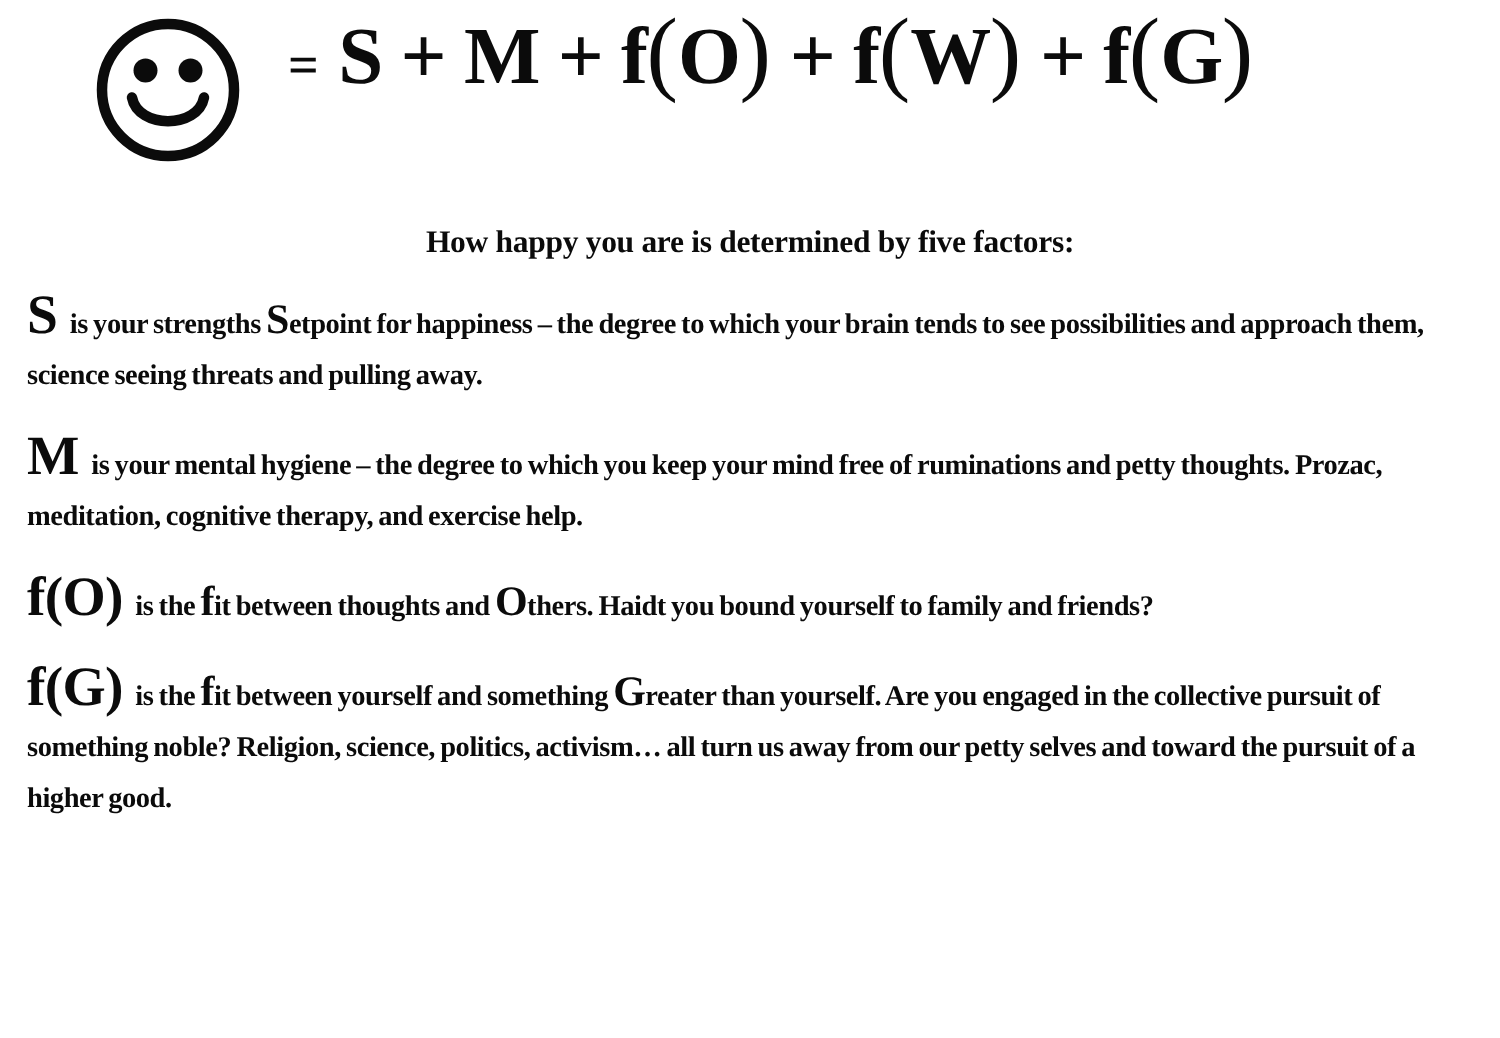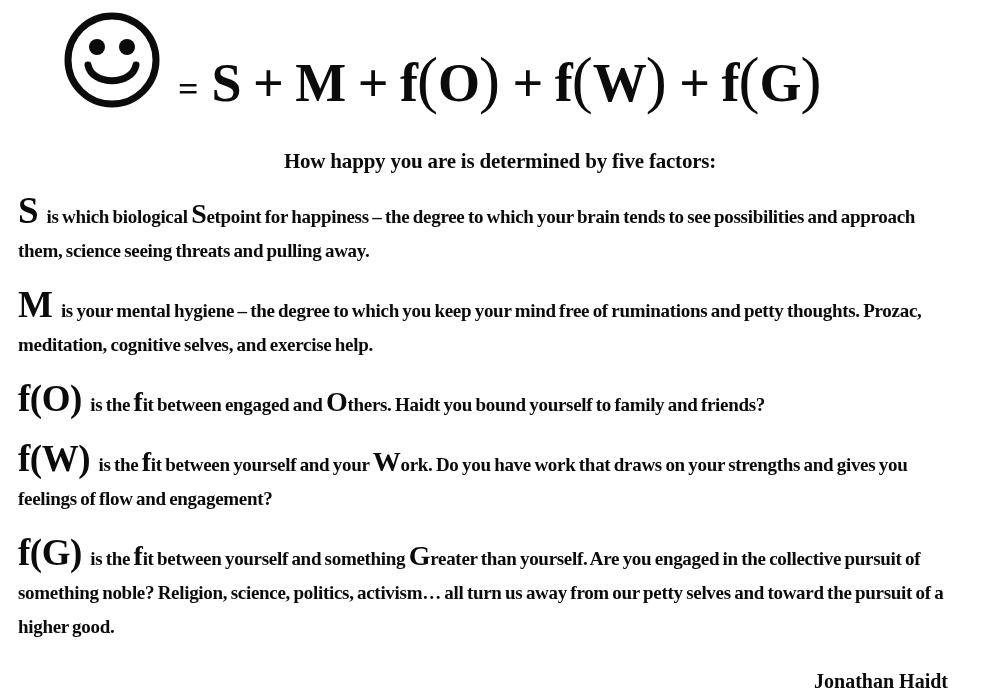--- a/index.html
+++ b/index.html
@@ -10,22 +10,23 @@
   body {
     width: 1000px;
     height: 692px;
     overflow: hidden;
     color: #0b0b0b;
     font-family: "Liberation Serif", "DejaVu Serif", serif;
     font-weight: 700;
   }
   .formula-row {
     display: flex;
-    align-items: flex-end;
+    align-items: flex-start;
     margin: 10px 0 0 62px;
+    gap: 14px;
   }
   .smiley {
     width: 100px;
     height: 100px;
     flex: 0 0 auto;
   }
   .formula-text {
     margin-left: 16px;
     line-height: 1;
     white-space: nowrap;
@@ -78,22 +79,20 @@
         <circle cx="65" cy="37" r="8" fill="#0b0b0b"></circle>
         <path d="M26 55 C 30 76, 70 76, 74 55" fill="none" stroke="#0b0b0b" stroke-width="7" stroke-linecap="round"></path>
       </svg>
     </span>
     <span class="formula-text"><span class="f-equals">= </span><span class="f-letters">S + M + f</span><span class="f-paren">(</span><span class="f-letters">O</span><span class="f-paren">)</span><span class="f-letters"> + f</span><span class="f-paren">(</span><span class="f-letters">W</span><span class="f-paren">)</span><span class="f-letters"> + f</span><span class="f-paren">(</span><span class="f-letters">G</span><span class="f-paren">)</span></span>
   </div>
 
   <div class="subtitle">How happy you are is determined by five factors:</div>
 
   <div class="content">
-      <p class="factor-para"><span class="seg-lead">S</span><span class="seg-normal"> is which biological </span><span class="seg-big">S</span><span class="seg-normal">etpoint for happiness – the degree to which your brain tends to see possibilities and approach them, science seeing threats and pulling away.</span></p>
-      <p class="factor-para"><span class="seg-lead">M</span><span class="seg-normal"> is your mental hygiene – the degree to which you keep your mind free of ruminations and petty thoughts. Prozac, meditation, cognitive selves, and exercise help.</span></p>
-      <p class="factor-para"><span class="seg-lead">f(O)</span><span class="seg-normal"> is the </span><span class="seg-big">f</span><span class="seg-normal">it between engaged and </span><span class="seg-big">O</span><span class="seg-normal">thers. Haidt you bound yourself to family and friends?</span></p>
-      <p class="factor-para"><span class="seg-lead">f(W)</span><span class="seg-normal"> is the </span><span class="seg-big">f</span><span class="seg-normal">it between yourself and your </span><span class="seg-big">W</span><span class="seg-normal">ork. Do you have work that draws on your strengths and gives you feelings of flow and engagement?</span></p>
+      <p class="factor-para"><span class="seg-lead">S</span><span class="seg-normal"> is your strengths </span><span class="seg-big">S</span><span class="seg-normal">etpoint for happiness – the degree to which your brain tends to see possibilities and approach them, science seeing threats and pulling away.</span></p>
+      <p class="factor-para"><span class="seg-lead">M</span><span class="seg-normal"> is your mental hygiene – the degree to which you keep your mind free of ruminations and petty thoughts. Prozac, meditation, cognitive therapy, and exercise help.</span></p>
+      <p class="factor-para"><span class="seg-lead">f(O)</span><span class="seg-normal"> is the </span><span class="seg-big">f</span><span class="seg-normal">it between thoughts and </span><span class="seg-big">O</span><span class="seg-normal">thers. Haidt you bound yourself to family and friends?</span></p>
       <p class="factor-para"><span class="seg-lead">f(G)</span><span class="seg-normal"> is the </span><span class="seg-big">f</span><span class="seg-normal">it between yourself and something </span><span class="seg-big">G</span><span class="seg-normal">reater than yourself. Are you engaged in the collective pursuit of something noble? Religion, science, politics, activism… all turn us away from our petty selves and toward the pursuit of a higher good.</span></p>
     </div>
 
-  <div class="attribution">Jonathan Haidt</div>
 
 </div>
 
 </body></html>

